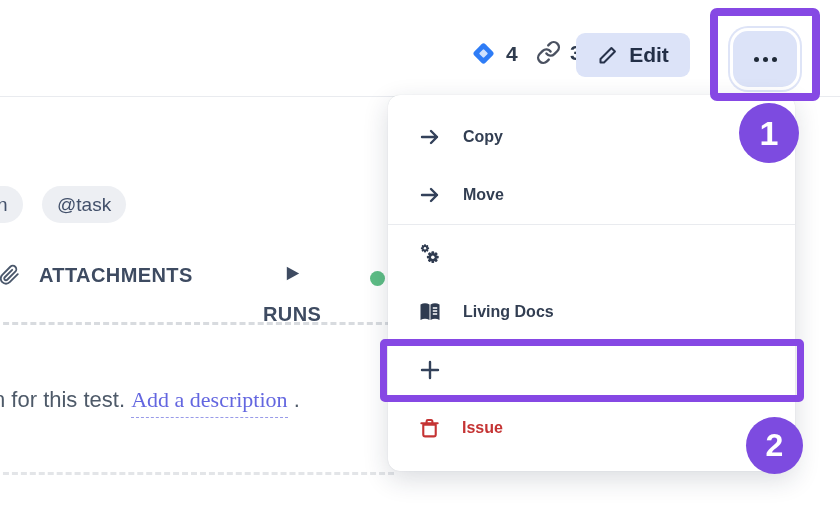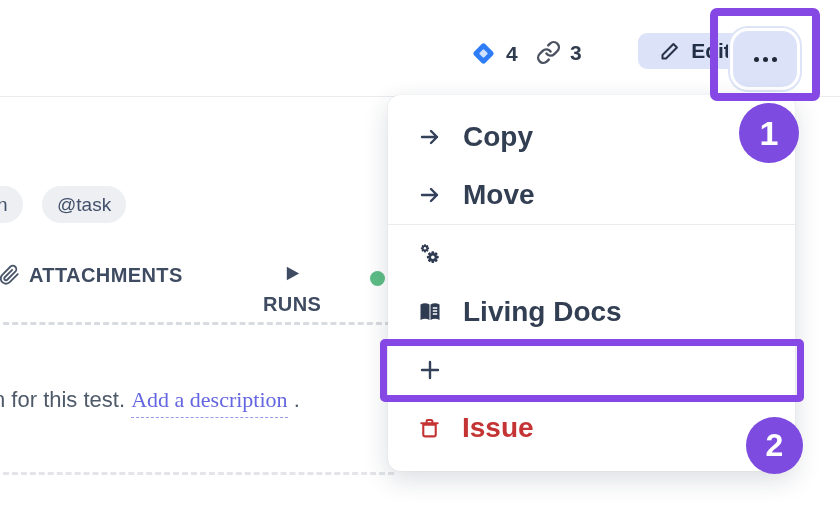--- a/index.html
+++ b/index.html
@@ -8,42 +8,42 @@
     position:relative; width:840px; height:532px; overflow:hidden;
     background:#fff; font-family:"Liberation Sans","DejaVu Sans",sans-serif;
   }
 
   
   .topbar { position:absolute; left:0; top:0; width:840px; height:97px; background:#fff; border-bottom:1px solid #e9ebef; }
   .count-group { position:absolute; top:40px; display:flex; align-items:center; gap:9px; color:#2f3b4e; font-size:21px; font-weight:600; }
   .jira-group { left:470px; }
   .link-group { left:536px; }
   .btn { background:var(--button-lavender); display:flex; align-items:center; justify-content:center; cursor:pointer; }
-  .edit-button { position:absolute; left:638px; top:33px; width:114px; height:36px; border-radius:9px; gap:11px; font-size:21px; font-weight:700; color:#232f47; }
+  .edit-button { position:absolute; left:576px; top:33px; width:114px; height:44px; border-radius:9px; gap:11px; font-size:21px; font-weight:700; color:#232f47; }
   .more-button { position:absolute; left:733px; top:31px; width:64px; height:56px; border-radius:15px; gap:4px;
                  box-shadow:0 0 0 3px #ffffff, 0 0 0 5px #dee4f7; }
   .more-button .dot { width:5px; height:5px; border-radius:50%; background:#1f2937; }
 
   
   .tag { position:absolute; height:37px; border-radius:19px; background:#edeff3; color:#42506a; font-size:19px; display:flex; align-items:center; padding:0 15px; cursor:pointer; }
   .tag-truncated { left:-18px; top:186px; }
   .tag-task { left:42px; top:186px; }
-  .section-head { position:absolute; top:263px; display:flex; gap:9px; align-items:center; color:#3e4b61; font-size:20px; font-weight:700; letter-spacing:.4px; cursor:pointer; }
+  .section-head { position:absolute; top:263px; display:flex; gap:19px; align-items:center; color:#3e4b61; font-size:20px; font-weight:700; letter-spacing:.4px; cursor:pointer; }
   .attachments-head { left:-1px; }
   .runs-head { left:263px;flex-direction:column; }
   .green-dot { position:absolute; left:370px; top:271px; width:15px; height:15px; border-radius:50%; background:var(--dot-green); }
   .dashed-top { position:absolute; left:-6px; top:322px; width:397px; border-top:3px dashed #d8dbdf; }
   .dashed-bottom { position:absolute; left:-6px; top:472px; width:400px; border-top:3px dashed #e3e5e8; }
   .desc { position:absolute; left:-7px; top:387px; font-size:22px; color:#4e5a69; white-space:nowrap; }
   .desc-link { color:var(--link-indigo); border-bottom:1px dashed #989ae8; padding-bottom:5px; cursor:pointer;font-family:Liberation Serif, serif; }
 
   
   .menu { position:absolute; left:388px; top:95px; width:407px; height:376px; background:#fff; border-radius:12px;
           box-shadow:0 8px 26px rgba(25,35,60,.16), 0 0 1px rgba(25,35,60,.18); padding-top:13px; z-index:5; }
-  .menu-item { height:58px; display:flex; align-items:center; padding-left:30px; gap:21px; font-size:28px; font-weight:600; color:var(--menu-text); cursor:pointer; }
+  .menu-item { height:58px; display:flex; align-items:center; padding-left:30px; gap:21px; font-size:16px; font-weight:600; color:var(--menu-text); cursor:pointer; }
   .menu-item svg { flex:none; }
   .menu-divider { height:1px; background:#e9ebef; }
   .menu-item-delete { color:var(--delete-red); }
   .icon-arrow path, .icon-plus path { fill:none; stroke:#33415a; stroke-width:2.4; stroke-linecap:round; stroke-linejoin:round; }
   .icon-trash path { fill:none; stroke:var(--delete-red); stroke-width:2.2; stroke-linecap:round; stroke-linejoin:round; }
   .icon-pencil path { fill:none; stroke:#27324a; stroke-width:2.3; stroke-linejoin:round; }
   .icon-chain path { fill:none; stroke:#4a5160; stroke-width:2.3; stroke-linecap:round; stroke-linejoin:round; }
   .icon-clip path { fill:none; stroke:#4a576b; stroke-width:2.1; stroke-linecap:round; stroke-linejoin:round; }
 
   

